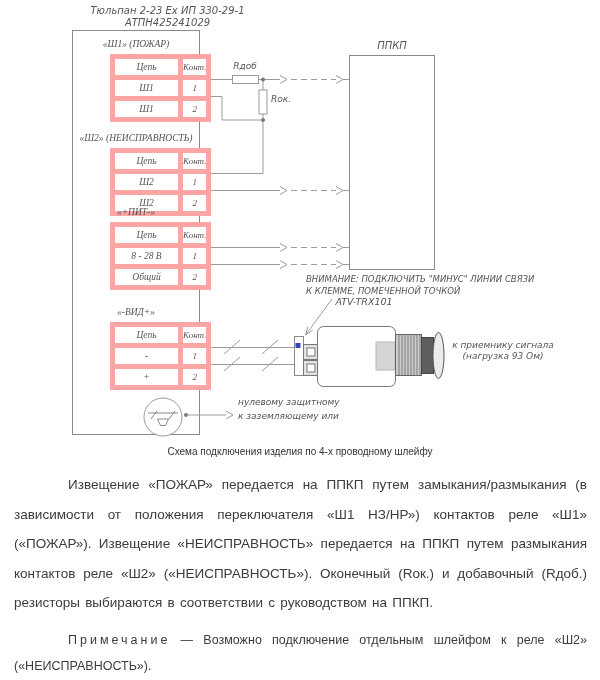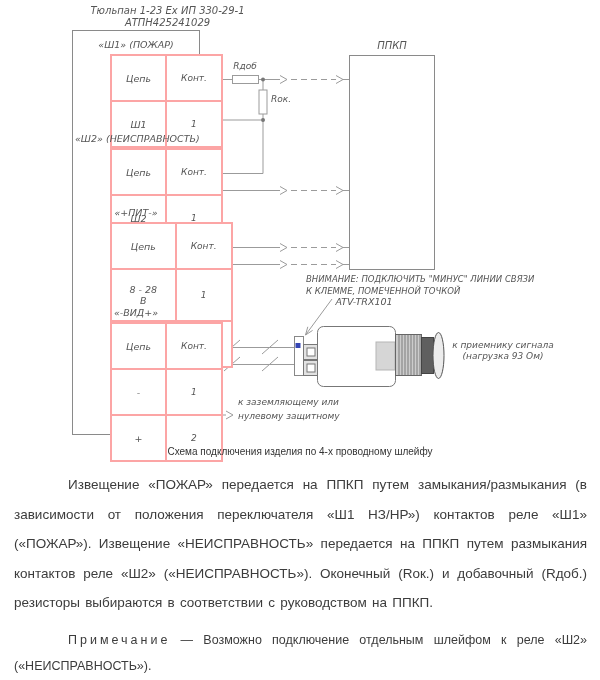--- a/index.html
+++ b/index.html
@@ -4,26 +4,26 @@
 <style>
   html,body{margin:0;padding:0;background:#fff;}
   .page{position:relative;width:600px;height:680px;background:#fff;overflow:hidden;
         font-family:"DejaVu Sans",sans-serif;}
   .abs{position:absolute;}
   
   .dtext{font-style:italic;color:#555;white-space:nowrap;}
   .hdr{left:60px;top:5px;width:215px;text-align:center;font-size:10px;line-height:12px;}
   .ppkp{left:349px;top:40px;width:86px;text-align:center;font-size:10px;}
   .rlabel{font-size:9px;}
-  .tblock{position:absolute;left:72px;width:148px;height:70px;}
+  .tblock{position:absolute;left:72px;width:148px;height:70px;font-family:Liberation Serif, serif;}
   .ttitle{position:absolute;left:3px;top:0;width:122px;text-align:center;
           font-size:9.5px;font-style:italic;color:#555;white-space:nowrap;}
   .ttable{border-collapse:collapse;position:absolute;left:38px;top:15px;background:#fff;}
-  .ttable td{border:2px solid #fca5a5;height:16px;text-align:center;vertical-align:middle;
-             font-size:9.5px;font-style:italic;color:#555;padding:14px;}
+  .ttable td{border:5px solid #fca5a5;height:16px;text-align:center;vertical-align:middle;
+             font-size:9.5px;font-style:italic;color:#555;padding:0;}
   .ttable td.c1{width:63px;}
   .ttable td.c2{width:23px;font-size:9px;}
   .warn{left:306px;top:274px;width:250px;font-size:8.5px;line-height:11.5px;}
   .atv{left:318px;top:296px;width:92px;text-align:center;font-size:9.5px;}
   .recv{left:449px;top:340px;width:108px;text-align:center;font-size:9px;line-height:11px;}
   .gndtxt{left:238px;top:396px;width:130px;font-size:9px;line-height:13.5px;}
   
   .caption{left:0;top:446px;width:600px;text-align:center;font-size:10px;color:#333;
            font-family:"Liberation Sans",sans-serif;}
   .bodytext{left:14px;top:470px;width:573px;font-size:13.5px;line-height:29.5px;
@@ -121,21 +121,21 @@
       </g>
     </g>
     <g>
       <circle cx="186" cy="415" r="2" fill="#777"></circle>
       <path d="M186 415 H226" stroke="#9b9b9b" fill="none"></path>
       <polyline points="226,411 233,415 226,419" stroke="#9b9b9b" fill="none"></polyline>
     </g>
   </svg>
 
   <div class="abs hdr dtext">
-    <div>Тюльпан 1-23 Ex ИП 330-29-1</div>
+    <div>Тюльпан 2-23 Ex ИП 330-29-1</div>
     <div>АТПН425241029</div>
   </div>
 
   <div class="abs ppkp dtext">ППКП</div>
 
   <div class="abs dtext rlabel" style="left:226px;top:61px;width:38px;text-align:center;">Rдоб</div>
   <div class="abs dtext rlabel" style="left:271px;top:94px;">Rок.</div>
 
   <div class="tblock" style="top:39px;">
     <div class="ttitle">«Ш1» (ПОЖАР)</div>
@@ -223,22 +223,22 @@
   </div>
 
   <div class="abs atv dtext">ATV-TRX101</div>
 
   <div class="abs recv dtext">
     <div>к приемнику сигнала</div>
     <div>(нагрузка 93 Ом)</div>
   </div>
 
   <div class="abs gndtxt dtext">
+    <div>нулевому защитному</div>
     <div>к заземляющему или</div>
-    <div>нулевому защитному</div>
   </div>
 
   <div class="abs caption">Схема подключения изделия по 4-х проводному шлейфу</div>
 
   <div class="abs bodytext">Извещение «ПОЖАР» передается на ППКП путем замыкания/размыкания (в зависимости от положения переключателя «Ш1 НЗ/НР») контактов реле «Ш1» («ПОЖАР»). Извещение «НЕИСПРАВНОСТЬ» передается на ППКП путем размыкания контактов реле «Ш2» («НЕИСПРАВНОСТЬ»). Оконечный (Rок.) и добавочный (Rдоб.) резисторы выбираются в соответствии с руководством на ППКП.</div>
 
   <div class="abs note"><span class="note-label">Примечание</span><span> — Возможно подключение отдельным шлейфом к реле «Ш2» («НЕИСПРАВНОСТЬ»).</span></div>
 
 </div>
 

